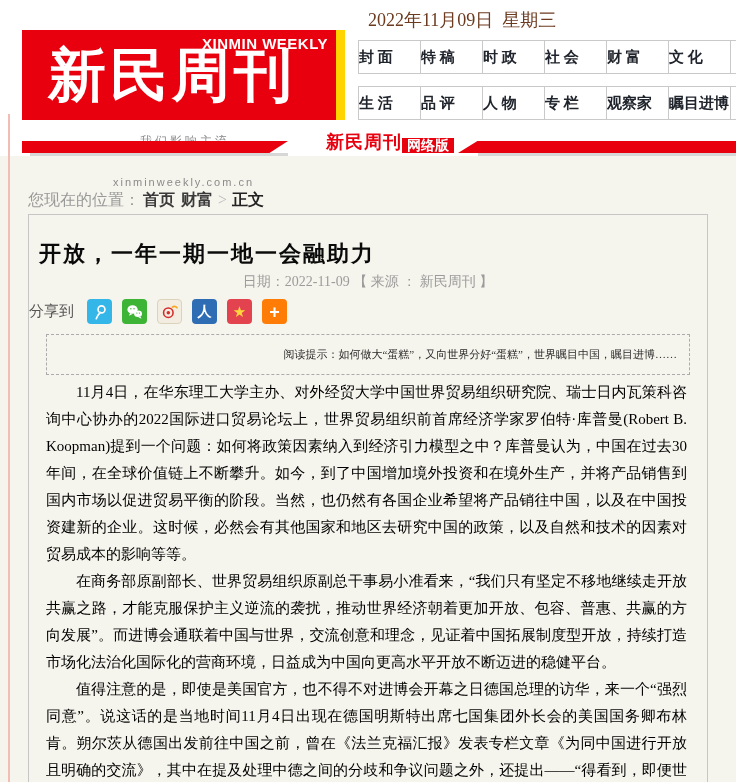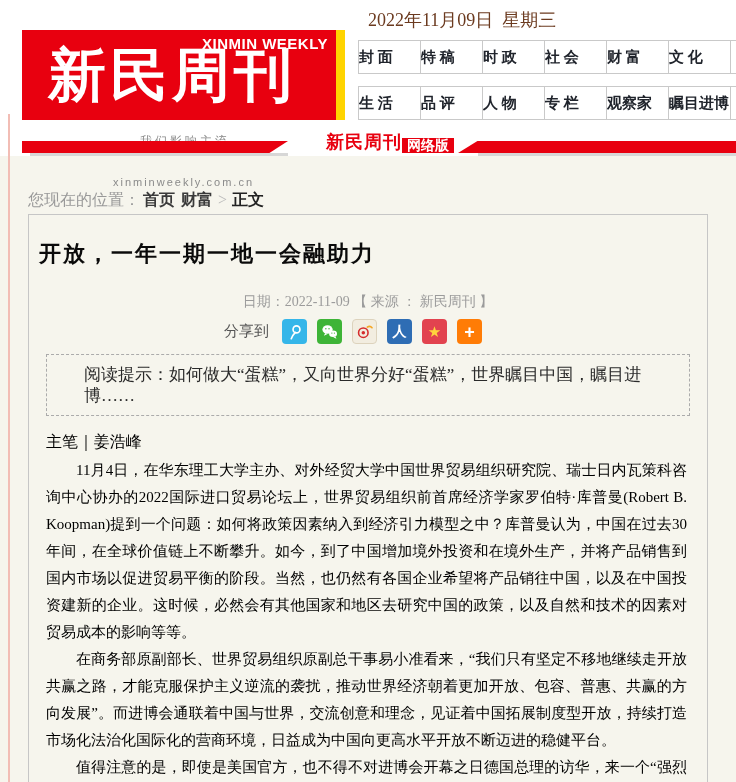--- a/index.html
+++ b/index.html
@@ -43,32 +43,32 @@
 
   
   .breadcrumb{position:absolute;left:28px;top:190px;font-size:16px;color:#999;}
   .bc-link{color:#3a3a3a;font-weight:bold;margin:0 3px;text-decoration:none;cursor:pointer;}
   .bc-sep{color:#bbb;margin:0 2px;}
   .bc-current{color:#222;font-weight:bold;margin-left:3px;}
 
   
   .article{position:absolute;left:28px;top:214px;width:678px;height:600px;border:1px solid #c6c6c6;}
   .a-title{margin:24px 10px 0;text-align:left;font-size:22px;font-weight:bold;color:#0a0a0a;letter-spacing:2px;}
-  .a-meta{margin-top:24px;text-align:center;font-size:14px;color:#9b9b9b;}
-  .share{margin:8px 30px 0 0;display:flex;justify-content:center;align-items:center;gap:10px;}
+  .a-meta{margin-top:4px;text-align:center;font-size:14px;color:#9b9b9b;}
+  .share{margin:8px 30px 0 0;display:flex;justify-content:flex-start;align-items:center;gap:10px;}
   .share-label{font-size:15px;color:#555;margin-right:3px;}
   .sicon{width:25px;height:25px;border-radius:4px;display:flex;align-items:center;justify-content:center;cursor:pointer;
          font-family:"Liberation Sans","DejaVu Sans",sans-serif;box-sizing:border-box;}
   .si-tweibo{background:#35b6e9;}
   .si-wechat{background:#3eb437;}
   .si-weibo{background:#f2ede0;border:1px solid #ddd3bd;}
   .si-renren{background:#2e6db4;color:#fff;font-size:14px;font-weight:bold;}
   .si-qzone{background:#e2434f;color:#ffd43d;font-size:15px;}
   .si-more{background:#ff7c06;color:#fff;font-size:18px;font-weight:bold;line-height:1;}
-  .tip{margin:10px 17px 0;border:1px dashed #ababab;padding:9px 12px 9px 37px;font-size:17px;color:#2a2a2a;line-height:21px;}
+  .tip{margin:10px 17px 0;border:1px dashed #ababab;padding:9px 12px 9px 37px;font-size:11px;color:#2a2a2a;line-height:21px;text-align:right;}
   .a-author{margin:16px 20px 0 17px;font-size:16px;color:#000;}
   .a-body{padding:4px 20px 0 17px;}
   .a-body p{margin:0;font-size:15px;line-height:27px;color:#000;text-indent:2em;text-align:justify;}
 </style>
 </head>
 <body>
 
 <div class="screen">
   <div class="lower-bg"></div>
   <div class="left-line"></div>
@@ -153,21 +153,20 @@
       </span>
       <span class="sicon si-qzone">
         <span>★</span>
       </span>
       <span class="sicon si-more">
         <span>+</span>
       </span>
     </div>
 
     <div class="tip">阅读提示：如何做大“蛋糕”，又向世界分好“蛋糕”，世界瞩目中国，瞩目进博……</div>
-    <div class="a-author">主笔｜姜浩峰</div>
 
     <div class="a-body">
       <p>11月4日，在华东理工大学主办、对外经贸大学中国世界贸易组织研究院、瑞士日内瓦策科咨询中心协办的2022国际进口贸易论坛上，世界贸易组织前首席经济学家罗伯特·库普曼(Robert B. Koopman)提到一个问题：如何将政策因素纳入到经济引力模型之中？库普曼认为，中国在过去30年间，在全球价值链上不断攀升。如今，到了中国增加境外投资和在境外生产，并将产品销售到国内市场以促进贸易平衡的阶段。当然，也仍然有各国企业希望将产品销往中国，以及在中国投资建新的企业。这时候，必然会有其他国家和地区去研究中国的政策，以及自然和技术的因素对贸易成本的影响等等。</p>
       <p>在商务部原副部长、世界贸易组织原副总干事易小准看来，“我们只有坚定不移地继续走开放共赢之路，才能克服保护主义逆流的袭扰，推动世界经济朝着更加开放、包容、普惠、共赢的方向发展”。而进博会通联着中国与世界，交流创意和理念，见证着中国拓展制度型开放，持续打造市场化法治化国际化的营商环境，日益成为中国向更高水平开放不断迈进的稳健平台。</p>
       <p>值得注意的是，即使是美国官方，也不得不对进博会开幕之日德国总理的访华，来一个“强烈同意”。说这话的是当地时间11月4日出现在德国明斯特出席七国集团外长会的美国国务卿布林肯。朔尔茨从德国出发前往中国之前，曾在《法兰克福汇报》发表专栏文章《为同中国进行开放且明确的交流》，其中在提及处理中德之间的分歧和争议问题之外，还提出——“得看到，即便世界局势发生变化，中国仍是德国和欧洲重要的经贸伙伴，德国不想也不能与中国脱钩”。</p>
 
     </div>
   </div>
 </div>
 

